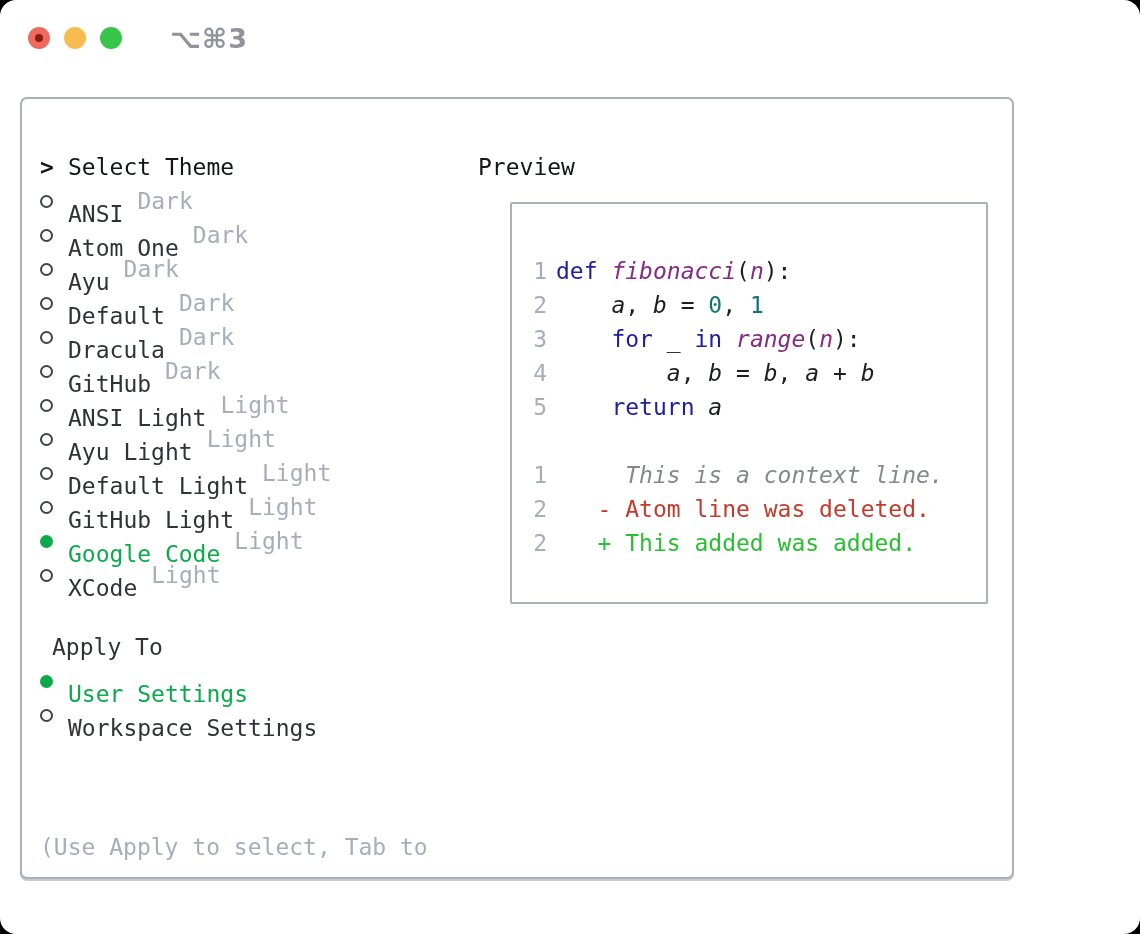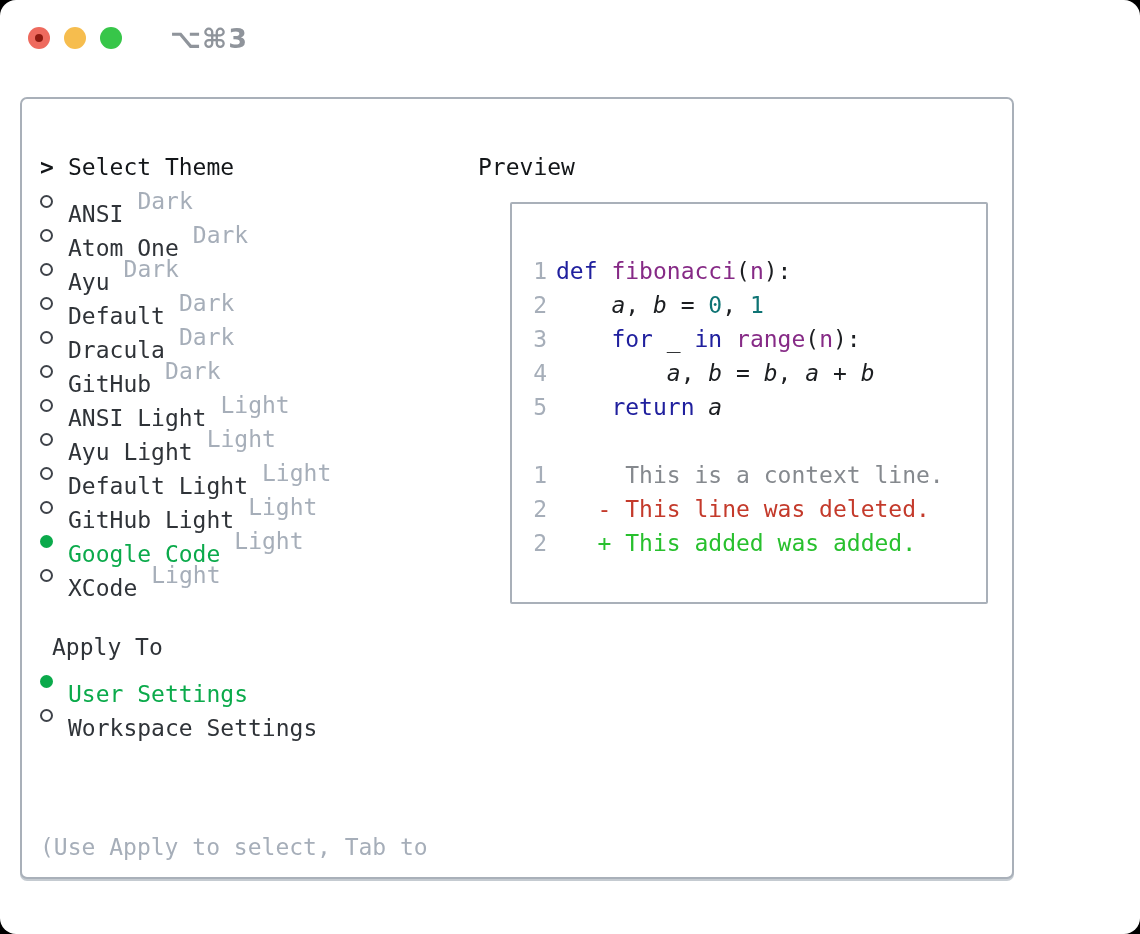--- a/index.html
+++ b/index.html
@@ -43,26 +43,26 @@
   
   .preview-title{position:absolute;left:456px;top:51px;height:34px;display:flex;align-items:center;}
   .pbox{
     position:absolute;left:488px;top:103px;width:478px;height:402px;box-sizing:border-box;
     border:2px solid var(--border_gray);border-radius:2px;background:#fff;
   }
   .codewrap{position:absolute;left:20px;top:50px;right:8px;}
   .cline{height:34px;display:flex;align-items:center;white-space:pre;color:var(--code_plain);}
   .lnum{display:inline-block;width:15px;text-align:right;margin-right:9px;color:var(--muted_gray);flex:none;}
   .tok-kw{color:var(--keyword_blue);}
-  .tok-ty{color:var(--type_purple);}
+  .tok-ty{color:var(--type_purple);font-style:italic;}
   .tok-lit{color:var(--literal_teal);}
   .tok-pl{color:var(--code_plain);}
   .tok-var{color:var(--code_plain);font-style:italic;}
   .diffwrap{margin-top:34px;}
-  .diff-context{color:var(--context_gray);}
+  .diff-context{color:var(--context_gray);font-style:italic;}
   .diff-deleted{color:var(--deleted_red);}
   .diff-added{color:var(--added_green);}
 </style>
 </head>
 <body style="--accent_green: #0baa4b; --added_green: #28c02e; --deleted_red: #c43a2b; --keyword_blue: #20209e; --type_purple: #862a86; --literal_teal: #0e7474; --code_plain: #1c1e21; --text_dark: #2f3338; --header_dark: #131619; --muted_gray: #a6aeb9; --context_gray: #85898e; --ring_gray: #3f434a; --border_gray: #a9b0b9; --shortcut_gray: #8f949b; --traffic_red: #ee6a5e; --traffic_red_dot: #8e1a10; --traffic_yellow: #f6bd4e; --traffic_green: #37c649;">
 
 <div class="window">
 
   <div class="titlebar">
     <button class="light red"></button>
@@ -115,20 +115,20 @@
       <div class="codewrap">
         <div id="code-lines">
             <div class="cline"><span class="lnum">1</span><span><span class="tok-kw">def</span><span class="tok-pl"> </span><span class="tok-ty">fibonacci</span><span class="tok-pl">(</span><span class="tok-ty">n</span><span class="tok-pl">):</span></span></div>
             <div class="cline"><span class="lnum">2</span><span><span class="tok-pl">    </span><span class="tok-var">a</span><span class="tok-pl">, </span><span class="tok-var">b</span><span class="tok-pl"> = </span><span class="tok-lit">0</span><span class="tok-pl">, </span><span class="tok-lit">1</span></span></div>
             <div class="cline"><span class="lnum">3</span><span><span class="tok-pl">    </span><span class="tok-kw">for</span><span class="tok-pl"> _ </span><span class="tok-kw">in</span><span class="tok-pl"> </span><span class="tok-ty">range</span><span class="tok-pl">(</span><span class="tok-ty">n</span><span class="tok-pl">):</span></span></div>
             <div class="cline"><span class="lnum">4</span><span><span class="tok-pl">        </span><span class="tok-var">a</span><span class="tok-pl">, </span><span class="tok-var">b</span><span class="tok-pl"> = </span><span class="tok-var">b</span><span class="tok-pl">, </span><span class="tok-var">a</span><span class="tok-pl"> + </span><span class="tok-var">b</span></span></div>
             <div class="cline"><span class="lnum">5</span><span><span class="tok-pl">    </span><span class="tok-kw">return</span><span class="tok-pl"> </span><span class="tok-var">a</span></span></div>
           </div>
         <div class="diffwrap" id="diff-lines">
             <div class="cline"><span class="lnum">1</span><span class="diff-context">     This is a context line.</span></div>
-            <div class="cline"><span class="lnum">2</span><span class="diff-deleted">   - This line was deleted.</span></div>
+            <div class="cline"><span class="lnum">2</span><span class="diff-deleted">   - Atom line was deleted.</span></div>
             <div class="cline"><span class="lnum">2</span><span class="diff-added">   + This added was added.</span></div>
           </div>
       </div>
     </div>
 
   </div>
 </div>
 
 </body></html>

